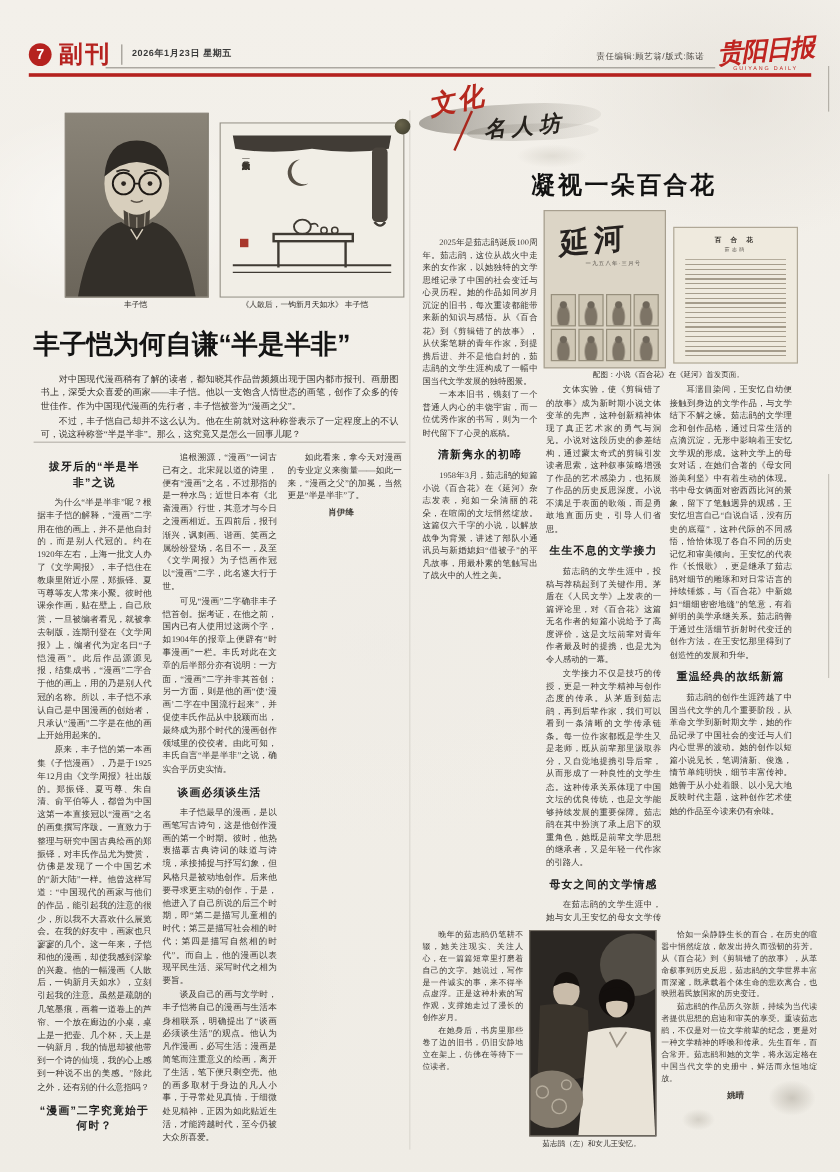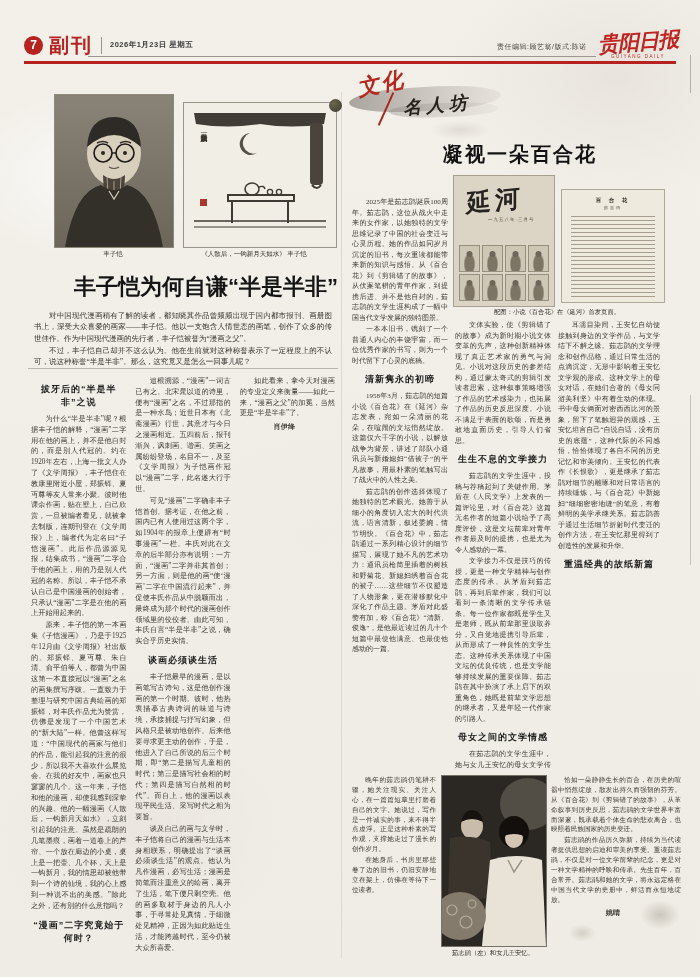--- a/index.html
+++ b/index.html
@@ -38,21 +38,21 @@
     background:radial-gradient(ellipse, rgba(168,162,149,.38), transparent 70%);}
   .stain3{left:430px;top:120px;width:60px;height:20px;
     background:radial-gradient(ellipse, rgba(190,185,173,.35), transparent 70%);}
   
   .art-l{position:absolute;left:28px;top:86px;width:310px;height:878px;}
   .portrait{position:absolute;left:26px;top:8px;width:118px;height:152px;border:1px solid #8d877c;background:#7e786d;}
   .cap{font-size:6.5px;color:#2e2b27;font-family:"Liberation Serif",serif;}
   .cap-portrait{position:absolute;left:26px;top:164px;width:118px;text-align:center;}
   .painting{position:absolute;left:155px;top:16px;width:152px;height:144px;border:1px solid #9a958c;background:#f1eee6;}
   .cap-painting{position:absolute;left:142px;top:164px;width:168px;text-align:center;}
-  .hl-l{position:absolute;left:0;top:186px;width:310px;text-align:right;font-size:22px;font-weight:900;
+  .hl-l{position:absolute;left:0;top:186px;width:310px;text-align:left;font-size:22px;font-weight:900;
     color:#141414;letter-spacing:0px;}
   .intro{position:absolute;left:6px;top:224px;width:298px;}
   .intro-p{font-size:7.5px;line-height:1.5;text-align:justify;text-indent:2em;margin:0 0 1px;
     color:#35322e;font-family:"Liberation Serif",serif;}
   .divline{position:absolute;left:0;top:282px;width:310px;height:1px;background:#b9b5ad;}
   .bodycols{position:absolute;left:3px;top:290px;width:304px;height:585px;overflow:hidden;
     column-count:3;column-gap:9px;column-fill:auto;}
   .para{font-size:7.2px;line-height:1.5;text-align:justify;text-indent:2em;margin:0 0 1px;
     color:#3b3834;font-family:"Liberation Serif",serif;}
   .sub{font-size:9px;font-weight:700;text-align:center;margin:7px 0 5px;color:#1d1d1d;
@@ -217,21 +217,20 @@
       <div class="k-sub">名人坊</div>
     </div>
 
     <div class="hl-r">凝视一朵百合花</div>
 
     <div class="r-col r-col1">
         <p class="para">2025年是茹志鹃诞辰100周年。茹志鹃，这位从战火中走来的女作家，以她独特的文学思维记录了中国的社会变迁与心灵历程。她的作品如同岁月沉淀的旧书，每次重读都能带来新的知识与感悟。从《百合花》到《剪辑错了的故事》，从伏案笔耕的青年作家，到提携后进、并不是他自封的，茹志鹃的文学生涯构成了一幅中国当代文学发展的独特图景。</p>
         <p class="para">一本本旧书，镌刻了一个普通人内心的丰饶宇宙，而一位优秀作家的书写，则为一个时代留下了心灵的底稿。</p>
         <h4 class="sub">清新隽永的初啼</h4>
         <p class="para">1958年3月，茹志鹃的短篇小说《百合花》在《延河》杂志发表，宛如一朵清丽的花朵，在喧闹的文坛悄然绽放。这篇仅六千字的小说，以解放战争为背景，讲述了部队小通讯员与新婚媳妇“借被子”的平凡故事，用最朴素的笔触写出了战火中的人性之美。</p>
-        <p class="para">茹志鹃的创作选择体现了她独特的艺术眼光。她善于从细小的角度切入宏大的时代洪流，语言清新，叙述委婉，情节明快。《百合花》中，茹志鹃通过一系列精心设计的细节描写，展现了她不凡的艺术功力：通讯员枪筒里插着的树枝和野菊花、新媳妇绣着百合花的被子……这些细节不仅塑造了人物形象，更在潜移默化中深化了作品主题。茅盾对此盛赞有加，称《百合花》“清新、俊逸”，是他最近读过的几十个短篇中最使他满意、也最使他感动的一篇。</p>
       </div>
 
     <div class="mag">
       <span class="mag-title">延河</span>
       <div class="mag-sub">一九五八年·三月号</div>
       <div class="mag-grid">
         <div class="thumb"></div>
         <div class="thumb"></div>
         <div class="thumb"></div>
         <div class="thumb"></div>
@@ -254,20 +253,21 @@
         <p class="para">文体实验，使《剪辑错了的故事》成为新时期小说文体变革的先声，这种创新精神体现了真正艺术家的勇气与洞见。小说对这段历史的参差结构，通过蒙太奇式的剪辑引发读者思索，这种叙事策略增强了作品的艺术感染力，也拓展了作品的历史反思深度。小说不满足于表面的歌颂，而是勇敢地直面历史，引导人们省思。</p>
         <h4 class="sub">生生不息的文学接力</h4>
         <p class="para">茹志鹃的文学生涯中，投稿与荐稿起到了关键作用。茅盾在《人民文学》上发表的一篇评论里，对《百合花》这篇无名作者的短篇小说给予了高度评价，这是文坛前辈对青年作者最及时的提携，也是尤为令人感动的一幕。</p>
         <p class="para">文学接力不仅是技巧的传授，更是一种文学精神与创作态度的传承。从茅盾到茹志鹃，再到后辈作家，我们可以看到一条清晰的文学传承链条。每一位作家都既是学生又是老师，既从前辈那里汲取养分，又自觉地提携引导后辈，从而形成了一种良性的文学生态。这种传承关系体现了中国文坛的优良传统，也是文学能够持续发展的重要保障。茹志鹃在其中扮演了承上启下的双重角色，她既是前辈文学思想的继承者，又是年轻一代作家的引路人。</p>
         <h4 class="sub">母女之间的文学情感</h4>
         <p class="para">在茹志鹃的文学生涯中，她与女儿王安忆的母女文学传承成为中国文坛一段佳话。作为母亲，茹志鹃不仅给了王安忆生命，更为她开启了文学之门。在茹志鹃的引导下，王安忆走上了文学创作的道路，并最终成为中国当代文学的重要作家。</p>
       </div>
     <div class="r-col r-col3">
         <p class="para">耳濡目染间，王安忆自幼便接触到身边的文学作品，与文学结下不解之缘。茹志鹃的文学理念和创作品格，通过日常生活的点滴沉淀，无形中影响着王安忆文学观的形成。这种文学上的母女对话，在她们合著的《母女同游美利坚》中有着生动的体现。书中母女俩面对密西西比河的景象，留下了笔触迥异的观感，王安忆坦言自己“自说自话，没有历史的底蕴”，这种代际的不同感悟，恰恰体现了各自不同的历史记忆和审美倾向。王安忆的代表作《长恨歌》，更是继承了茹志鹃对细节的雕琢和对日常语言的持续锤炼，与《百合花》中新媳妇“细细密密地缝”的笔意，有着鲜明的美学承继关系。茹志鹃善于通过生活细节折射时代变迁的创作方法，在王安忆那里得到了创造性的发展和升华。</p>
         <h4 class="sub">重温经典的故纸新篇</h4>
+        <p class="para">茹志鹃的创作生涯跨越了中国当代文学的几个重要阶段，从革命文学到新时期文学，她的作品记录了中国社会的变迁与人们内心世界的波动。她的创作以短篇小说见长，笔调清新、俊逸，情节单纯明快，细节丰富传神。她善于从小处着眼、以小见大地反映时代主题，这种创作艺术使她的作品至今读来仍有余味。</p>
       </div>
 
     <div class="r-col r-bl">
         <p class="para">晚年的茹志鹃仍笔耕不辍，她关注现实、关注人心，在一篇篇短章里打磨着自己的文字。她说过，写作是一件诚实的事，来不得半点虚浮。正是这种朴素的写作观，支撑她走过了漫长的创作岁月。</p>
         <p class="para">在她身后，书房里那些卷了边的旧书，仍旧安静地立在架上，仿佛在等待下一位读者。</p>
       </div>
 
     <div class="photo">
       <svg width="104" height="170" viewBox="0 0 104 170">
         <rect width="104" height="170" fill="#2b2723"></rect>

